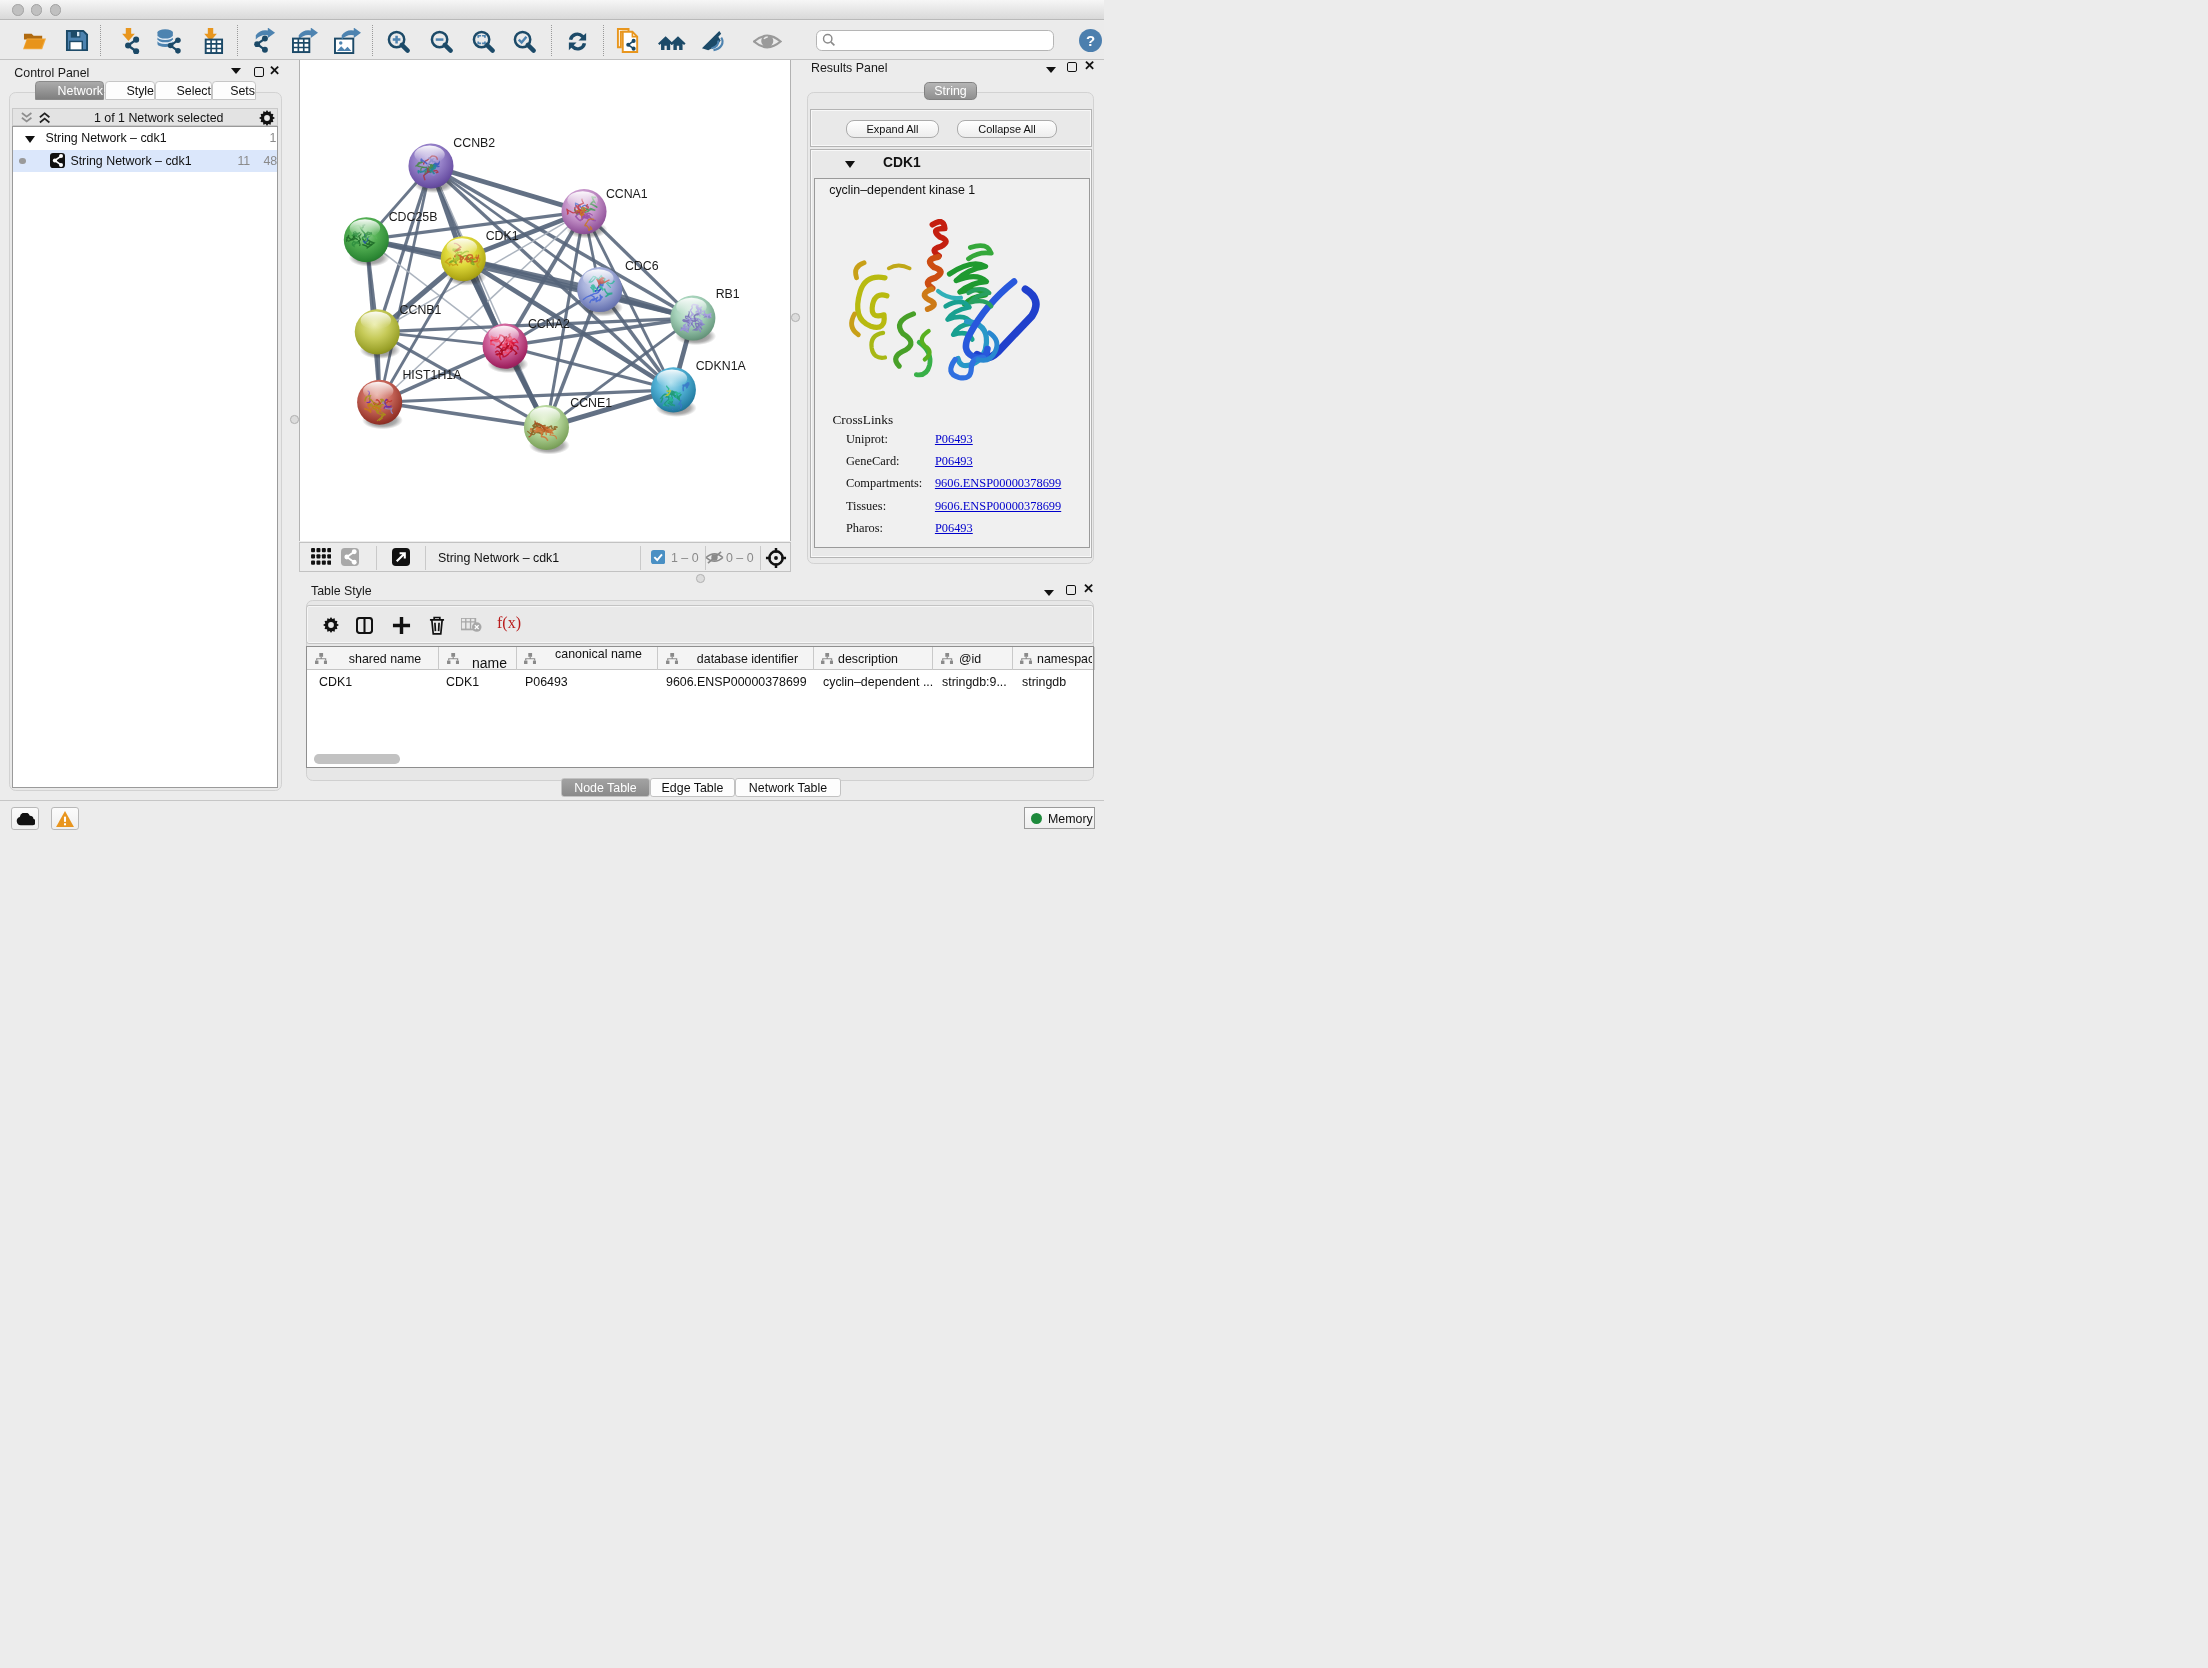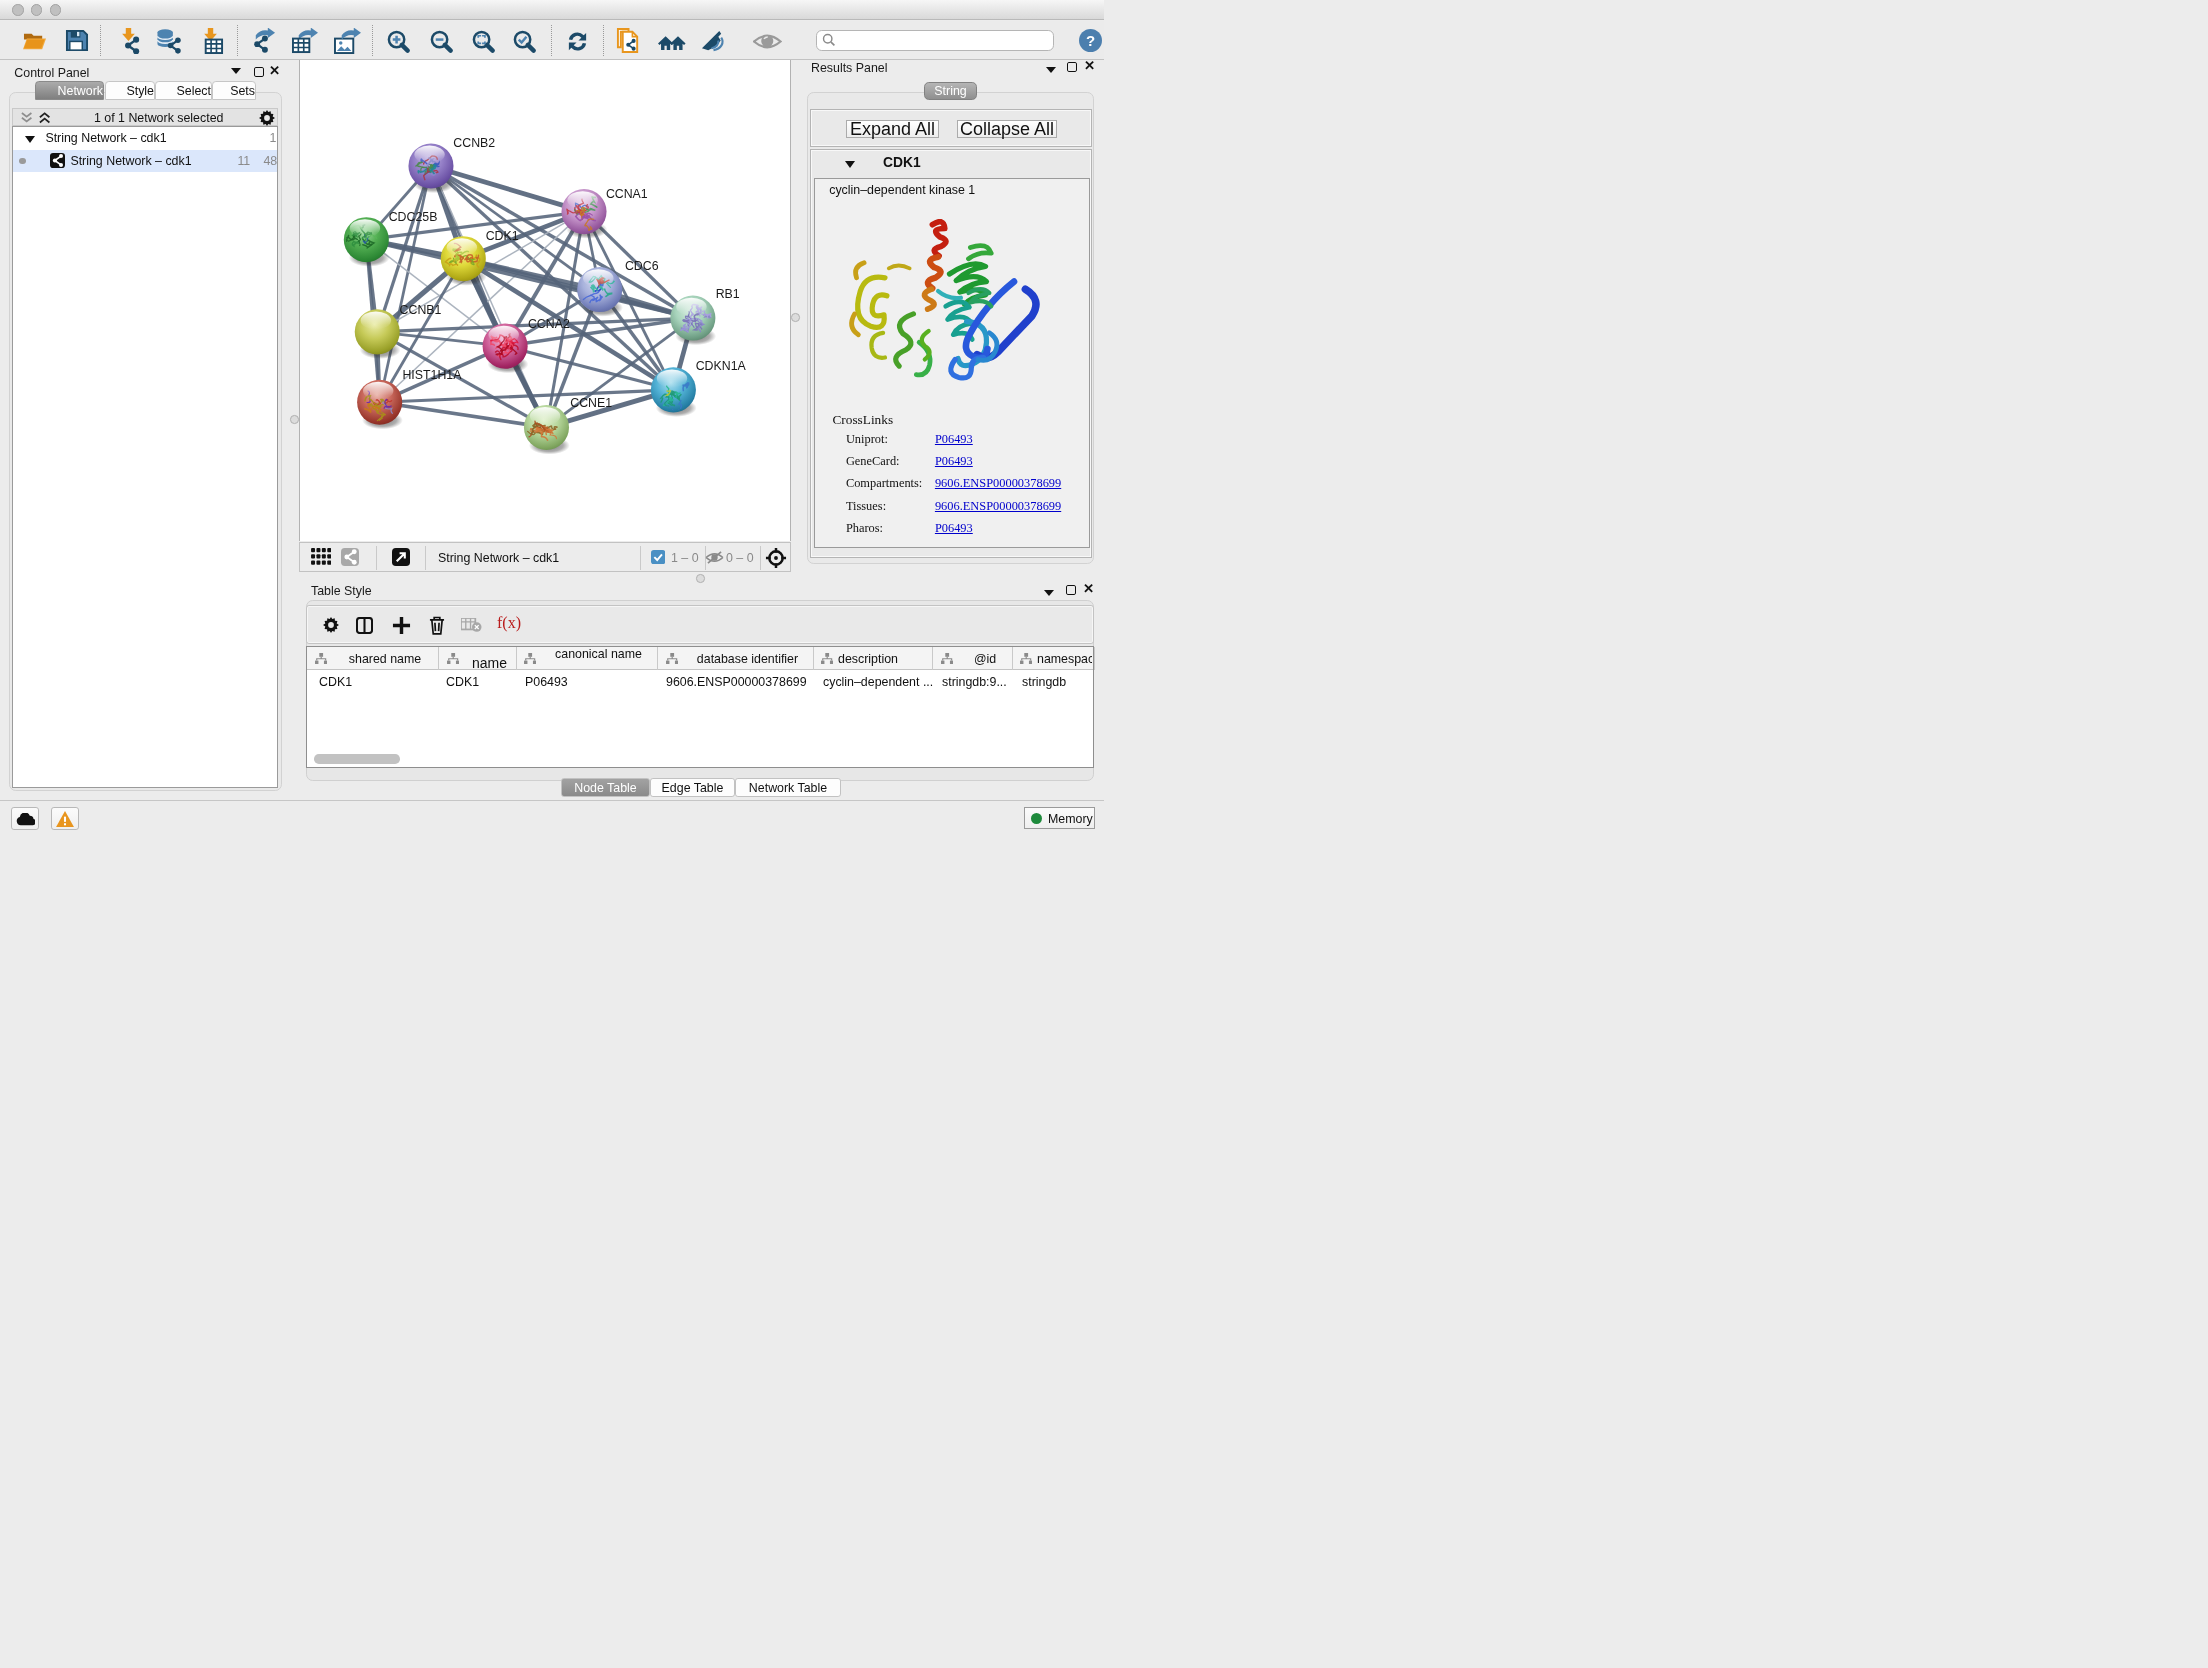--- a/index.html
+++ b/index.html
@@ -14,21 +14,21 @@
 .searchbox{position:absolute;left:816px;top:8.6px;width:238px;height:21px;background:#fff;border:1px solid #b5b5b5;border-radius:5.7px}
 .help{position:absolute;left:1079px;top:28.5px;width:23px;height:23px;border-radius:50%;background:#4c7fae;color:#fff;font-weight:bold;font-size:15px;text-align:center;line-height:23px}
 .phead{font-size:12.4px;color:#1a1a1a}
 .ptri{width:0;height:0;border-left:5.2px solid transparent;border-right:5.2px solid transparent;border-top:6.7px solid #111;display:block}
 .psq{width:9.5px;height:9.5px;border:1.4px solid #111;border-radius:1.9px;display:inline-block}
 .px{font-size:13.3px;font-weight:bold;color:#111}
 .tab{position:absolute;height:19px;border:1px solid #c6c6c6;background:#fdfdfd;text-align:right;font-size:12.4px;line-height:18px;border-radius:3.8px 3.8px 0 0;color:#111}
 .tabsel{background:linear-gradient(#ababab,#7f7f7f);color:#fff;border-color:#8a8a8a}
 .cont{position:absolute;background:#e9e9e9;border:1px solid #d2d2d2;border-radius:6.7px}
 .whitebox{position:absolute;background:#fff;border:1px solid #9a9a9a}
-.btn{position:absolute;background:linear-gradient(#ffffff,#ededed);border:1px solid #ababab;border-radius:0;font-size:18px;text-align:center;color:#111}
+.btn{position:absolute;background:linear-gradient(#ffffff,#ededed);border:1px solid #ababab;border-radius:8px;font-size:11px;text-align:center;color:#111}
 .serif{font-family:"Liberation Serif",serif}
 .link{color:#0000cc;text-decoration:underline}
 .gray{color:#8a8a8a}
 .hsep{position:absolute;background:#c6c6c6;height:1px}
 .vline{position:absolute;width:1px;background:#b2b2b2}
 svg{display:block}
 .nbicon{position:absolute;top:4.8px}
 </style>
 </head><body>
 <div class="abs titlebar">
@@ -822,21 +822,21 @@
 <div style="position:absolute;left:634px;top:5.7px">
       <svg width="12.4" height="11.4" viewBox="0 0 13 12">
         <g fill="#8a8a8a">
           <rect x="4.5" y="0" width="4" height="4"></rect>
           <rect x="0" y="8" width="3.6" height="4"></rect>
           <rect x="9.4" y="8" width="3.6" height="4"></rect>
           <path d="M6.5 4 v2 M1.8 8 v-2 h9.4 v2" stroke="#8a8a8a" stroke-width="1.2" fill="none"></path>
         </g>
       </svg>
     </div>
-<div style="position:absolute;left:652px;top:4.8px;width:52px;text-align:center;font-size:12.4px;white-space:nowrap;overflow:hidden">@id</div>
+<div style="position:absolute;left:652px;top:4.8px;width:52px;text-align:left;font-size:12.4px;white-space:nowrap;overflow:hidden">@id</div>
 <div style="position:absolute;left:706px;top:0;width:82px;height:23px;border-right:1px solid #c9c9c9"></div>
 <div style="position:absolute;left:713px;top:5.7px">
       <svg width="12.4" height="11.4" viewBox="0 0 13 12">
         <g fill="#8a8a8a">
           <rect x="4.5" y="0" width="4" height="4"></rect>
           <rect x="0" y="8" width="3.6" height="4"></rect>
           <rect x="9.4" y="8" width="3.6" height="4"></rect>
           <path d="M6.5 4 v2 M1.8 8 v-2 h9.4 v2" stroke="#8a8a8a" stroke-width="1.2" fill="none"></path>
         </g>
       </svg>

